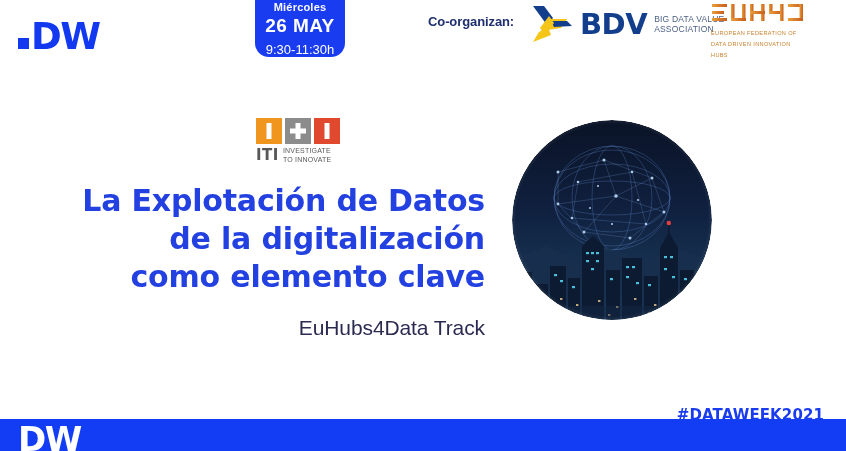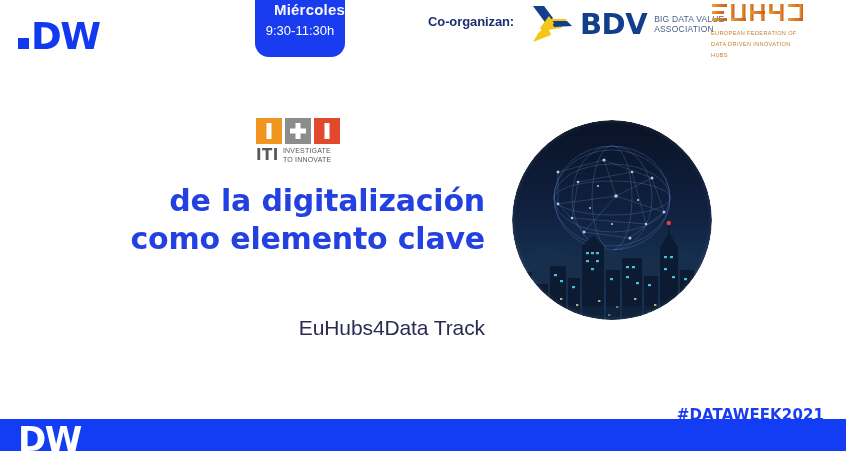--- a/index.html
+++ b/index.html
@@ -51,26 +51,25 @@
     width: 90px;
     height: 77px;
     background: #1a3cf0;
     border-radius: 0 0 14px 14px;
     color: #ffffff;
     text-align: center;
     padding-top: 0;
     box-sizing: border-box;
   }
   .date-weekday {
-    font-size: 15px;
+    font-size: 11px;
     font-weight: 700;
     letter-spacing: 0.2px;
     margin-top: 21px;
     opacity: 0.97;
-    text-align: right;
   }
   .date-day {
     font-size: 19px;
     font-weight: 700;
     letter-spacing: 0.4px;
     margin-top: 2px;
   }
   .date-time {
     font-size: 13px;
     font-weight: 400;
@@ -274,20 +273,21 @@
 
 <div class="slide">
 
   <div class="dw-logo-top">
     <span class="dw-dot"></span>
     <span class="dw-word">DW</span>
   </div>
 
   <div class="date-pill">
     <div class="date-weekday">Miércoles</div>
+    <div class="date-day">26 MAY</div>
     <div class="date-time">9:30-11:30h</div>
   </div>
 
   <div class="coorg">Co-organizan:</div>
 
   <div class="bdv-logo">
     <div class="bdv-mark">
       <svg width="46" height="46" viewBox="0 0 46 46" aria-hidden="true">
         <path d="M6 5 L17 5 L26 17 L20 24 Z" fill="#123e8c"></path>
         <path d="M6 41 L12 31 L21 26 L24 34 Z" fill="#f5c518"></path>
@@ -351,20 +351,21 @@
     <div class="iti-bottom">
       <div class="iti-word">ITI</div>
       <div>
         <div class="iti-tag">INVESTIGATE</div>
         <div class="iti-tag">TO INNOVATE</div>
       </div>
     </div>
   </div>
 
   <div class="headline">
+    <div>La Explotación de Datos</div>
     <div>de la digitalización</div>
     <div>como elemento clave</div>
   </div>
   <div class="subtitle">EuHubs4Data Track</div>
 
   <div class="circle-photo">
     <svg width="200" height="200" viewBox="0 0 200 200" aria-hidden="true">
       <defs>
         <linearGradient id="skyg" x1="0" y1="0" x2="0" y2="1">
           <stop offset="0" stop-color="#0a1326"></stop>

